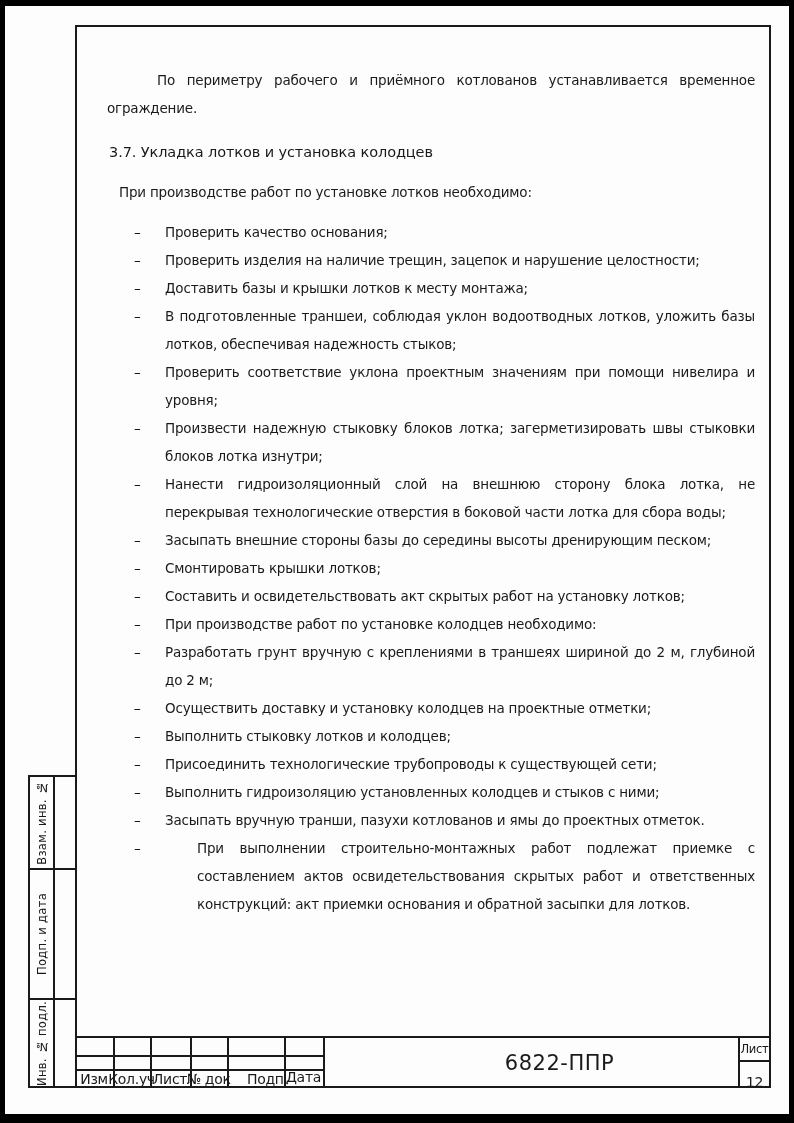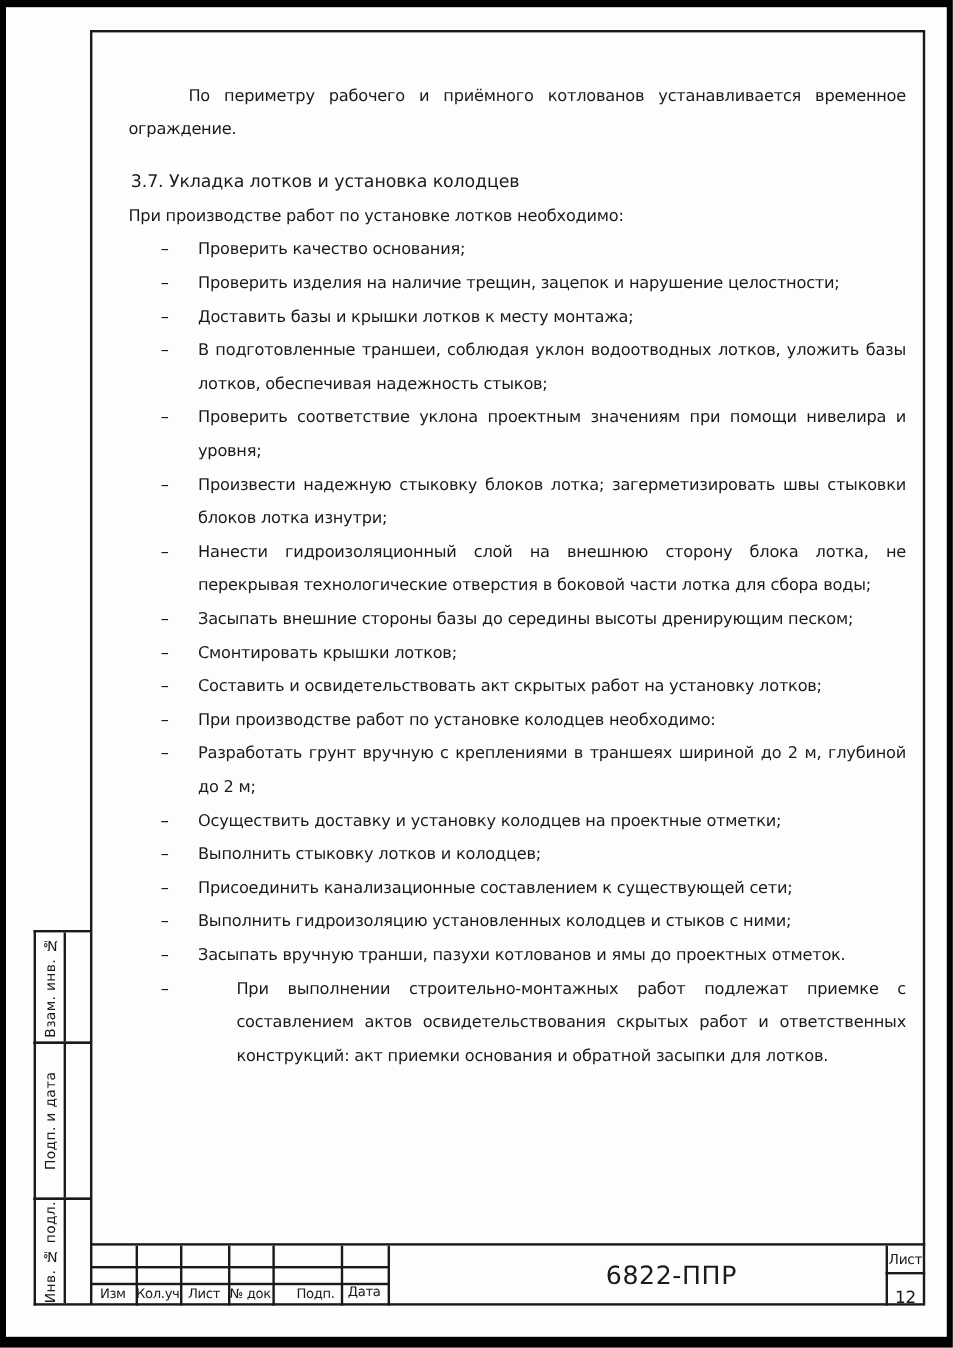--- a/index.html
+++ b/index.html
@@ -16,21 +16,21 @@
     border:2px solid #1a1a1a;box-sizing:border-box;background:transparent;
   }
 
   
   .content{
     position:absolute;left:107px;top:66px;width:648px;
     font-size:13.5px;line-height:28px;letter-spacing:-0.2px;
   }
   .para{margin:0;text-align:justify;text-indent:50px;}
   .heading{margin:16px 0 0 2px;font-weight:normal;font-size:14.5px;letter-spacing:-0.1px;}
-  .intro{margin:0;}
+  .intro{margin:12px;}
   ul.checklist{list-style:none;margin:0;padding:0;}
   ul.checklist li{position:relative;padding-left:58px;text-align:justify;}
   ul.checklist li .dash{position:absolute;left:27px;top:0;}
   ul.checklist li.deep-indent{padding-left:90px;}
 
   
   .side-cell{
     position:absolute;left:28px;width:47px;border:2px solid #1a1a1a;border-right:none;
     box-sizing:border-box;background:transparent;
   }
@@ -49,21 +49,21 @@
 
   
   .tb{
     position:absolute;left:75px;top:1036px;width:696px;height:52px;
     border-top:2px solid #1a1a1a;box-sizing:border-box;
   }
   .tb .vline{position:absolute;top:0;height:50px;width:2px;background:#1a1a1a;}
   .tb .hline{position:absolute;height:2px;background:#1a1a1a;}
   .tb .cell{
     position:absolute;display:flex;align-items:center;justify-content:center;
-    font-size:11px;white-space:nowrap;letter-spacing:-0.3px;
+    font-size:14px;white-space:nowrap;letter-spacing:-0.3px;
   }
   .tb .doc-number{font-size:21px;letter-spacing:0.5px;margin-left:29px;}
   .tb .sheet-label{font-size:11.5px;}
   .tb .sheet-number{font-size:14px;}
 </style>
 </head>
 <body>
 
 <div class="page"></div>
 <div class="frame"></div>
@@ -81,21 +81,21 @@
     <li><span class="dash">–</span><span>Произвести надежную стыковку блоков лотка; загерметизировать швы стыковки блоков лотка изнутри;</span></li>
     <li><span class="dash">–</span><span>Нанести гидроизоляционный слой на внешнюю сторону блока лотка, не перекрывая технологические отверстия в боковой части лотка для сбора воды;</span></li>
     <li><span class="dash">–</span><span>Засыпать внешние стороны базы до середины высоты дренирующим песком;</span></li>
     <li><span class="dash">–</span><span>Смонтировать крышки лотков;</span></li>
     <li><span class="dash">–</span><span>Составить и освидетельствовать акт скрытых работ на установку лотков;</span></li>
     <li><span class="dash">–</span><span>При производстве работ по установке колодцев необходимо:</span></li>
     <li><span class="dash">–</span><span>Разработать грунт вручную с креплениями в траншеях шириной до 2 м, глубиной до 2 м;</span></li>
     <li><span class="dash">–</span></li>
     <li><span class="dash">–</span><span>Осуществить доставку и установку колодцев на проектные отметки;</span></li>
     <li><span class="dash">–</span><span>Выполнить стыковку лотков и колодцев;</span></li>
-    <li><span class="dash">–</span><span>Присоединить канализационные составлением к существующей сети;</span></li>
+    <li><span class="dash">–</span><span>Присоединить технологические трубопроводы к существующей сети;</span></li>
     <li><span class="dash">–</span><span>Выполнить гидроизоляцию установленных колодцев и стыков с ними;</span></li>
     <li><span class="dash">–</span><span>Засыпать вручную транши, пазухи котлованов и ямы до проектных отметок.</span></li>
     <li class="deep-indent"><span class="dash">–</span><span>При выполнении строительно-монтажных работ подлежат приемке с составлением актов освидетельствования скрытых работ и ответственных конструкций: акт приемки основания и обратной засыпки для лотков.</span></li>
   </ul>
 </div>
 
 <div class="side-cell c1">
   <div class="divider"></div>
   <div class="v-label">
       <span>Взам. инв. №</span>

